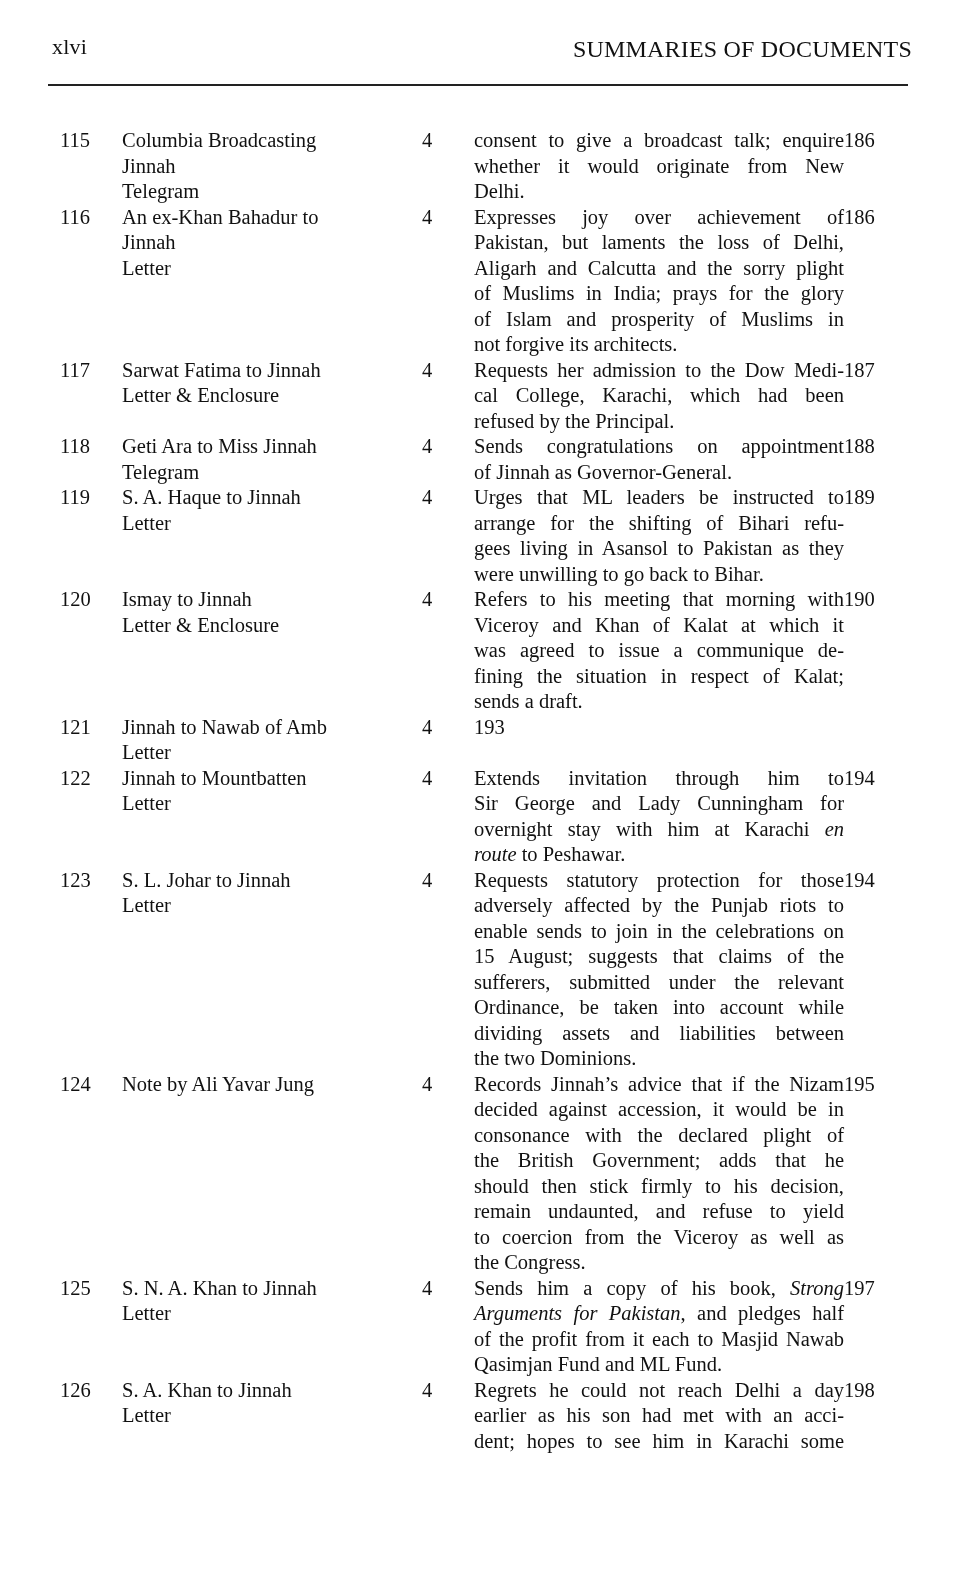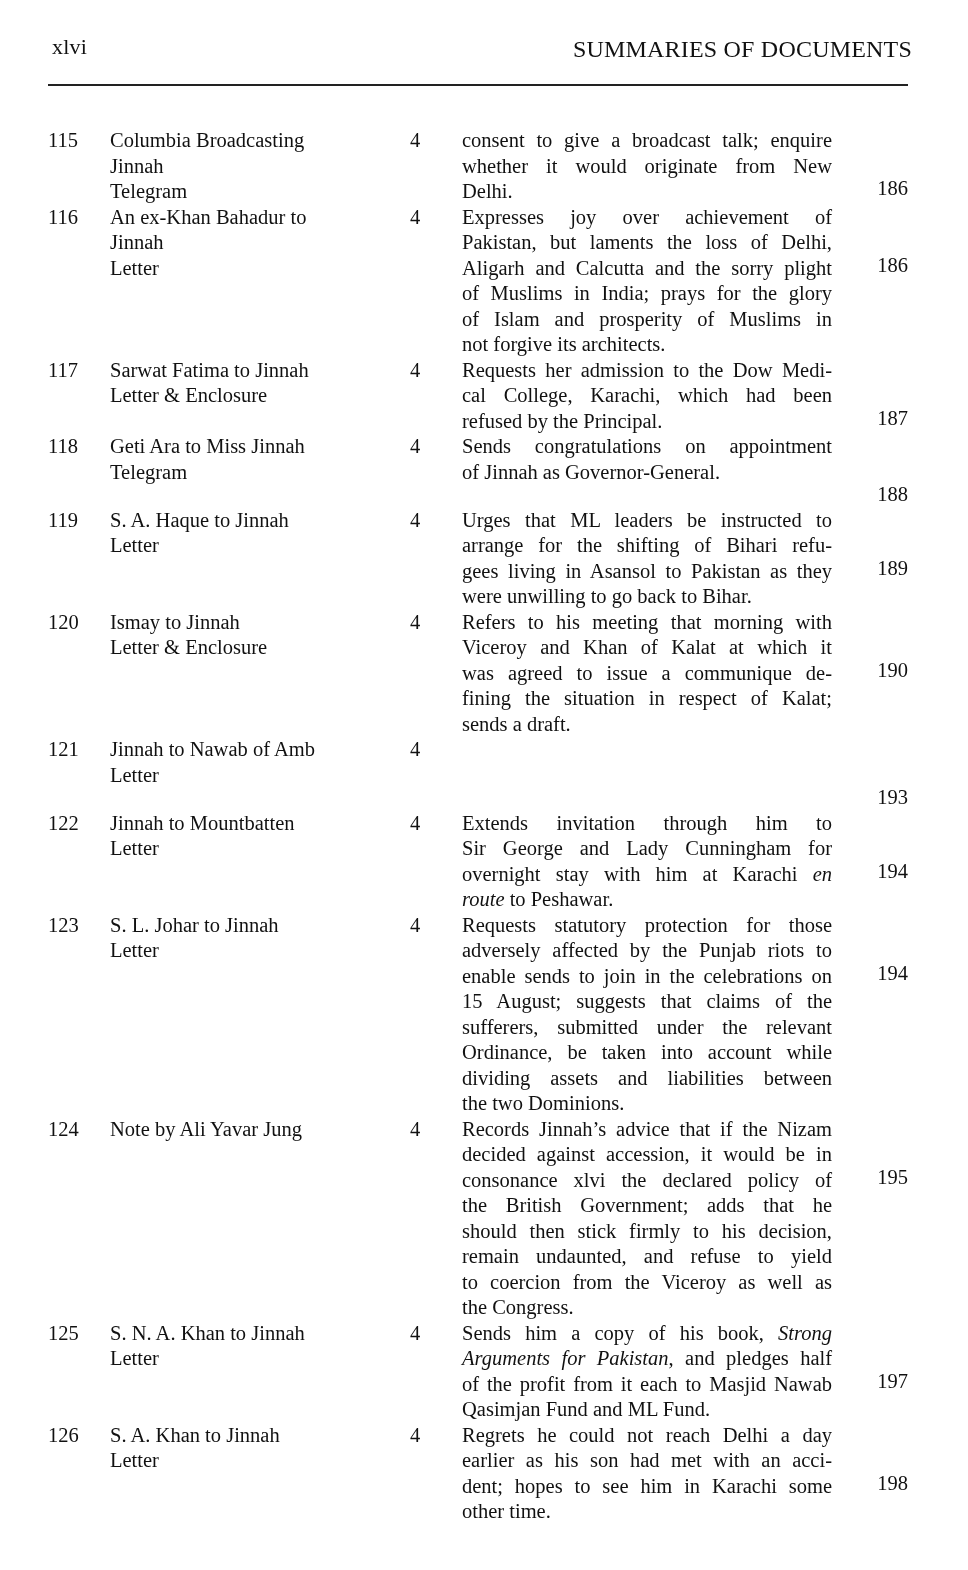--- a/index.html
+++ b/index.html
@@ -16,34 +16,34 @@
   }
   .running-title {
     position: absolute; left: 0; right: 0; top: 2px; text-align: right;
     font-size: 24px; letter-spacing: 0.2px; padding-left: 4px;
   }
   .rule {
     position: absolute; top: 84px; left: 48px; width: 860px; height: 2px;
     background: #222;
   }
   .entries {
-    position: absolute; top: 128px; left: 48px; width: 864px;
+    position: absolute; top: 128px; left: 60px; width: 864px;
   }
   .entry {
     position: relative; display: flex; align-items: flex-start;
     font-size: 20.5px; line-height: 25.5px;
   }
   .num { width: 62px; flex: 0 0 62px; }
   .title { width: 300px; flex: 0 0 300px; }
   .title span { display: block; white-space: nowrap; }
   .vol { width: 52px; flex: 0 0 52px; text-align: left; }
   .summary { width: 370px; flex: 0 0 370px; text-align: justify; text-align-last: left; }
   .summary span { display: block; text-align: justify; text-align-last: justify; white-space: nowrap; }
   .summary span.last { text-align-last: left; }
-  .page { flex: 1; text-align: right; padding-right: 4px; margin-top: 48px; }
+  .page { flex: 1; padding-right: 4px; }
   i { font-style: italic; }
 </style>
 </head>
 <body>
 
 <div class="header">
   <span class="folio">xlvi</span>
   <div class="running-title">SUMMARIES OF DOCUMENTS</div>
 </div>
 <div class="rule"></div>
@@ -185,21 +185,21 @@
   </div>
     <div class="entry">
     <div class="num">124</div>
     <div class="title">
         <span>Note by Ali Yavar Jung</span>
       </div>
     <div class="vol">4</div>
     <div class="summary">
         <span>Records Jinnah’s advice that if the Nizam</span>
         <span>decided against accession, it would be in</span>
-        <span>consonance xlvi the declared policy of</span>
+        <span>consonance with the declared plight of</span>
         <span>the British Government; adds that he</span>
         <span>should then stick firmly  to his decision,</span>
         <span>remain undaunted, and refuse to yield</span>
         <span>to coercion from the Viceroy as well as</span>
         <span class="last">the Congress.</span>
       </div>
     <div class="page">195</div>
   </div>
     <div class="entry">
     <div class="num">125</div>
@@ -220,17 +220,16 @@
     <div class="num">126</div>
     <div class="title">
         <span>S. A. Khan to Jinnah</span>
         <span>Letter</span>
       </div>
     <div class="vol">4</div>
     <div class="summary">
         <span>Regrets he could not reach Delhi a day</span>
         <span>earlier as his son had met with an acci-</span>
         <span>dent; hopes to see him in Karachi some</span>
-        <span class="last">other time.</span>
       </div>
     <div class="page">198</div>
   </div>
   </div>
 
 </body></html>

